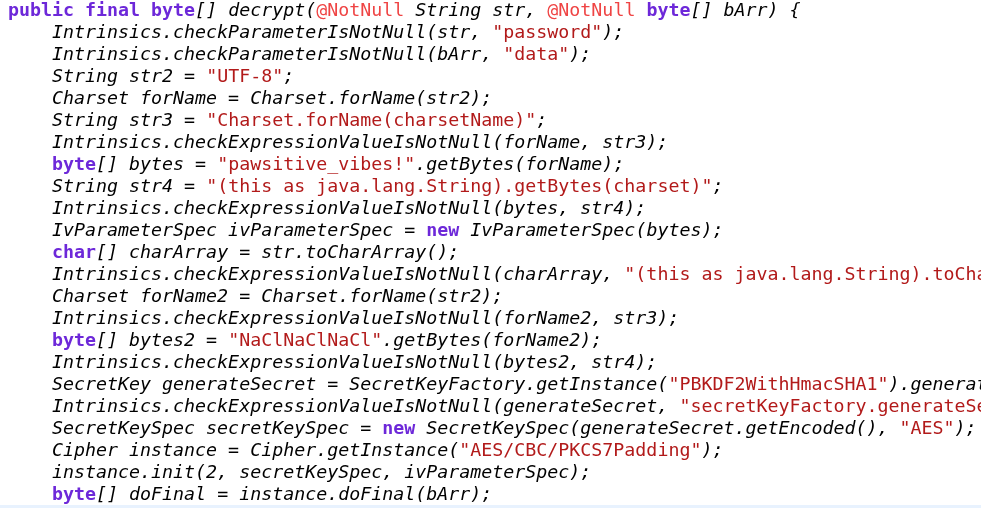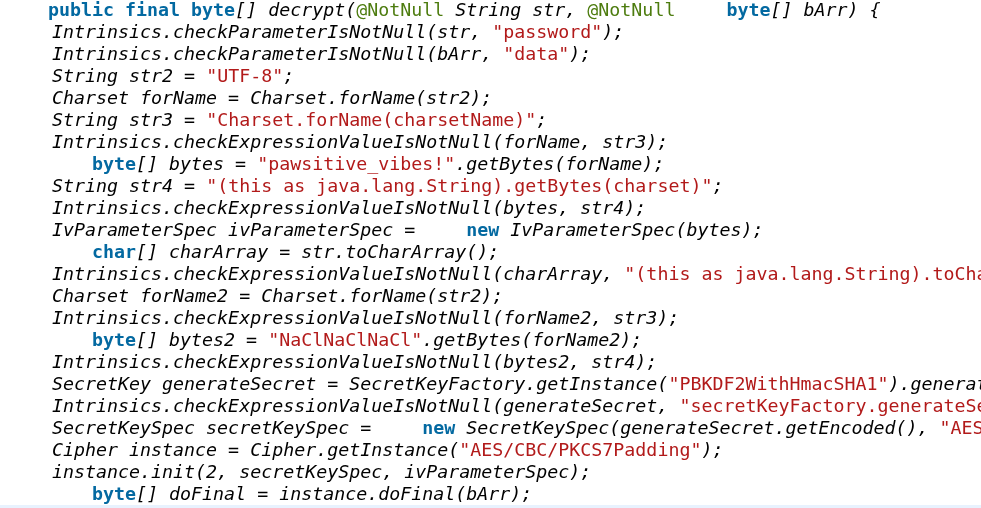--- a/index.html
+++ b/index.html
@@ -31,23 +31,23 @@
       font-size: 18.3px;
       line-height: 22px;
       color: #000000;
       white-space: pre;
     }
     .line {
       display: block;
       height: 22px;
       white-space: pre;
     }
-    .kw { color: #0369a1; font-weight: bold; margin-left: 40px; }
+    .kw { color: #6d28d9; font-weight: bold; }
     .str { color: #b21a1a; }
-    .ann { color: #4d7c0f; }
+    .ann { color: #ef4444; }
     .plain { color: #000000; font-style: italic; }
     .bottom-band {
       position: absolute;
       left: 0;
       top: 505px;
       width: 981px;
       height: 3px;
       background: #e8f2fe;
     }
   </style>

